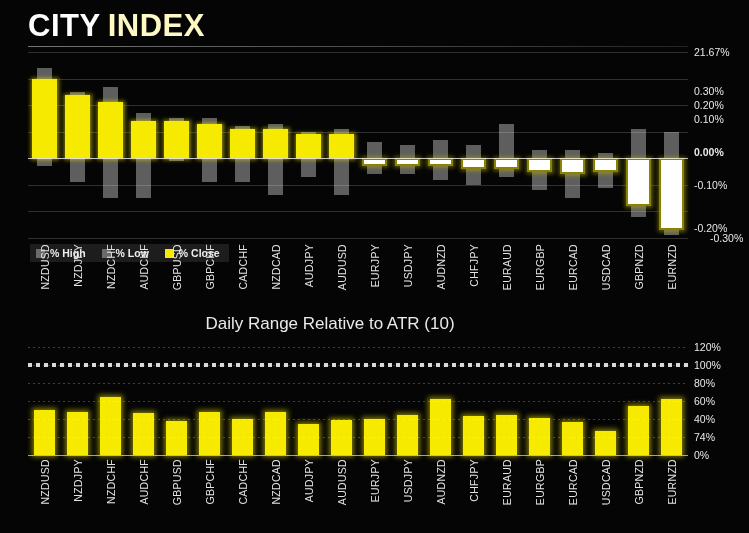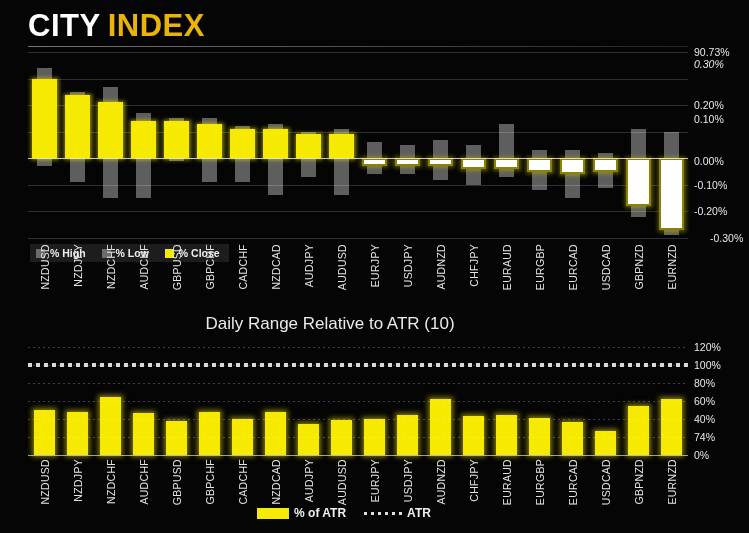--- a/index.html
+++ b/index.html
@@ -21,21 +21,21 @@
     position: absolute; left: 0; top: 0;
     width: 749px; height: 46px;
   }
   .brand {
     position: absolute; left: 28px; top: 8px;
     font-size: 31px; font-weight: bold;
     letter-spacing: 0.5px;
     white-space: nowrap;
   }
   .brand .city { color: #ffffff; }
-  .brand .index { color: #eab308; margin-left: 7px; }
+  .brand .index { color: #fef9c3; margin-left: 7px; }
   .chart1-title {
     position: absolute; left: 255px; top: 14px;
     font-size: 17px; font-weight: bold; color: #ffffff;
     white-space: nowrap;
   }
   .header-rule {
     position: absolute; left: 28px; top: 46px;
     width: 660px; height: 1px;
     background: linear-gradient(to right, rgba(255,255,255,0.45), rgba(255,255,255,0.12));
   }
@@ -313,27 +313,27 @@
     <div class="c1-grid-line" style="top: 0px;"></div>
         <div class="c1-grid-line" style="top: 26.5714px;"></div>
         <div class="c1-grid-line" style="top: 53.1429px;"></div>
         <div class="c1-grid-line" style="top: 79.7143px;"></div>
         <div class="c1-zero-line" style="top: 106.286px;"></div>
         <div class="c1-grid-line" style="top: 132.857px;"></div>
         <div class="c1-grid-line" style="top: 159.429px;"></div>
         <div class="c1-grid-line" style="top: 186px;"></div>
       </div>
     <div id="c1yaxis">
-        <div class="c1-ylab" style="top: 6px;">90.73%</div>
-        <div class="c1-ylab" style="top: 18px; font-style: italic;">0.30%</div>
+        <div class="c1-ylab" style="top: 6px;">21.67%</div>
+        <div class="c1-ylab" style="top: 45px;">0.30%</div>
         <div class="c1-ylab" style="top: 59.1429px;">0.20%</div>
         <div class="c1-ylab" style="top: 73px;">0.10%</div>
-        <div class="c1-ylab" style="top: 115px;">0.00%</div>
+        <div class="c1-ylab" style="top: 106px; font-weight: bold;">0.00%</div>
         <div class="c1-ylab" style="top: 138.857px;">-0.10%</div>
-        <div class="c1-ylab" style="top: 165px;">-0.20%</div>
+        <div class="c1-ylab" style="top: 182px;">-0.20%</div>
         <div class="c1-ylab" style="top: 192px; margin-left: 16px;">-0.30%</div>
       </div>
 
     <div class="c1-legend">
       <div class="lg-item">
         <span class="lg-sw grey"></span>
         <span class="lg-txt">% High</span>
       </div>
       <div class="lg-item">
         <span class="lg-sw grey"></span>
@@ -548,25 +548,15 @@
           <span class="xlab">USDCAD</span>
         </div>
         <div class="c2-xcell">
           <span class="xlab">GBPNZD</span>
         </div>
         <div class="c2-xcell">
           <span class="xlab">EURNZD</span>
         </div>
       </div>
 
-    <div class="c2-legend">
-      <div class="lg-item">
-        <span class="lg-sw-wide"></span>
-        <span class="lg-txt2">% of ATR</span>
-      </div>
-      <div class="lg-item">
-        <span class="lg-dash"></span>
-        <span class="lg-txt2">ATR</span>
-      </div>
-    </div>
   </div>
 
 </div>
 
 </body></html>

